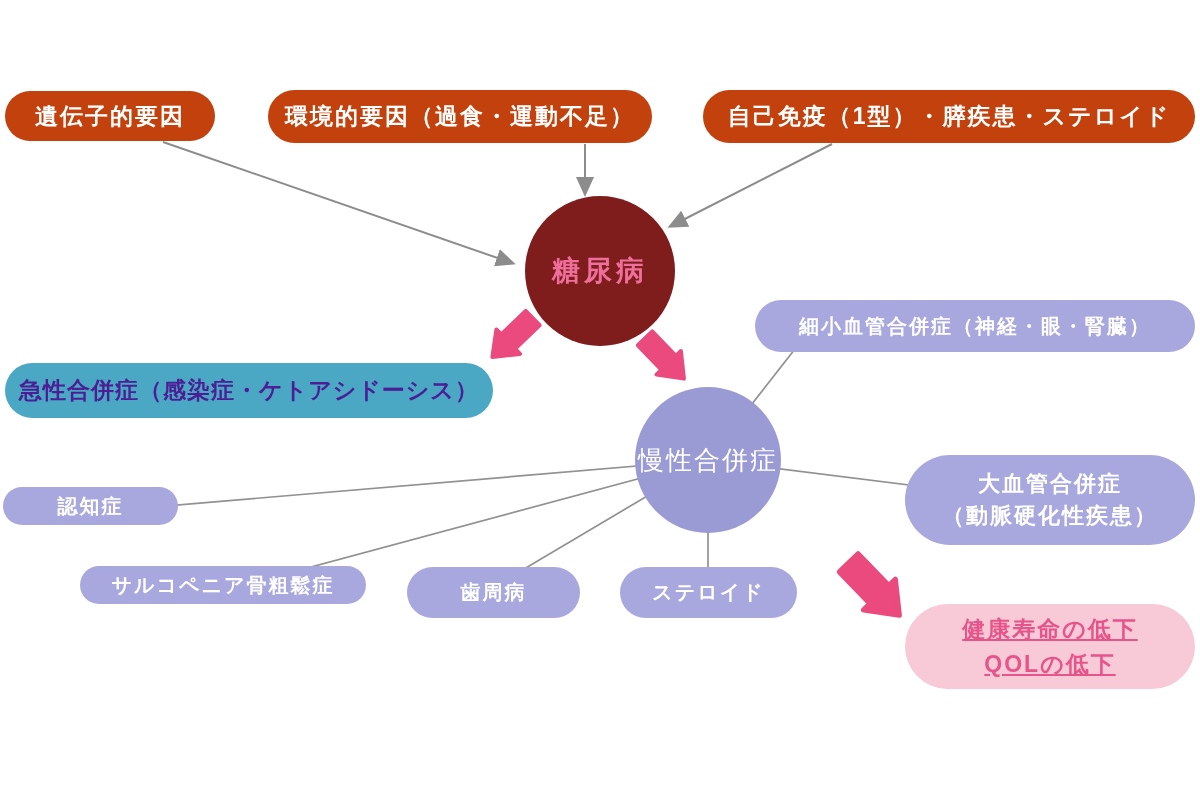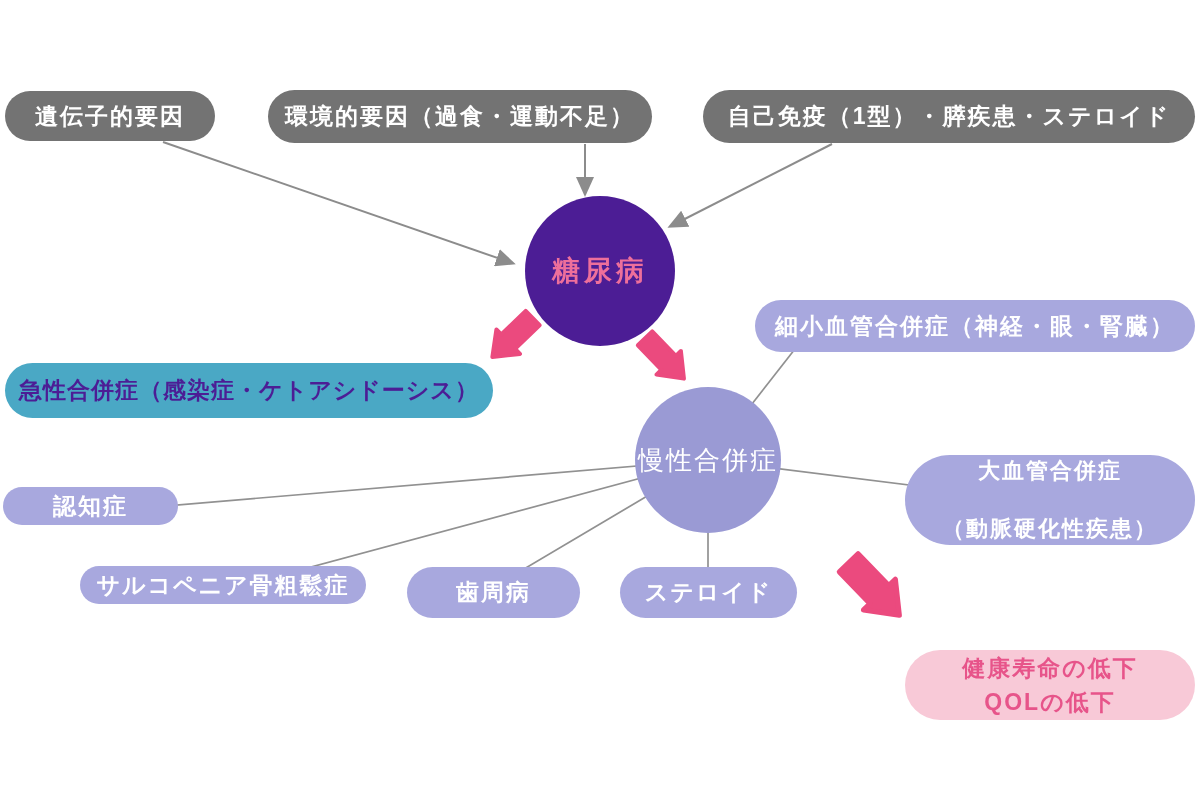--- a/index.html
+++ b/index.html
@@ -8,25 +8,25 @@
     font-family:"Liberation Sans","DejaVu Sans",sans-serif;
   }
   .layer{position:absolute;left:0;top:0;z-index:0;}
   .node{
     position:absolute;z-index:1;display:flex;flex-direction:column;
     align-items:center;justify-content:center;text-align:center;
     box-sizing:border-box;
   }
   .pill{border-radius:999px;}
   .circle{border-radius:50%;}
-  .green{background:#737373;color:#ffffff;font-size:23px;font-weight:700;letter-spacing:2px;}
+  .green{background:#c2410c;color:#ffffff;font-size:23px;font-weight:700;letter-spacing:2px;}
   .teal{background:#4aa8c5;color:#4c1d95;font-size:23px;font-weight:700;letter-spacing:1px;}
-  .purple{background:#a8a8de;color:#ffffff;font-size:23px;font-weight:700;letter-spacing:2px;}
+  .purple{background:#a8a8de;color:#ffffff;font-size:20px;font-weight:700;letter-spacing:2px;}
   .purple-circle{background:#9a9ad4;color:#ffffff;font-size:26px;font-weight:400;letter-spacing:2px;}
-  .pink-circle{background:#4c1d95;color:#ee6f9b;font-size:28px;font-weight:700;letter-spacing:4px;}
+  .pink-circle{background:#7f1d1d;color:#ee6f9b;font-size:28px;font-weight:700;letter-spacing:4px;}
   .pink-pill{background:#f8c9d7;color:#e7548a;font-size:23px;font-weight:700;letter-spacing:2px;line-height:1.5;}
   .two-line{line-height:1.45;}
 </style>
 </head>
 <body>
 
 <div class="stage">
 
   <svg class="layer" width="1200" height="800" viewBox="0 0 1200 800">
     <defs>
@@ -78,39 +78,39 @@
   </div>
 
   <div class="node circle purple-circle" style="left:635px;top:387px;width:146px;height:146px;">
     <span>慢性合併症</span>
   </div>
 
   <div class="node pill purple" style="left:755px;top:300px;width:440px;height:52px;">
     <span>細小血管合併症（神経・眼・腎臓）</span>
   </div>
 
-  <div class="node pill purple two-line" style="left:905px;top:455px;width:290px;height:90px;font-size:22px;justify-content:space-between;">
+  <div class="node pill purple two-line" style="left:905px;top:455px;width:290px;height:90px;font-size:22px;">
     <span>大血管合併症</span>
     <span>（動脈硬化性疾患）</span>
   </div>
 
   <div class="node pill purple" style="left:3px;top:487px;width:175px;height:38px;">
     <span>認知症</span>
   </div>
 
   <div class="node pill purple" style="left:80px;top:566px;width:286px;height:38px;">
     <span>サルコペニア骨粗鬆症</span>
   </div>
 
   <div class="node pill purple" style="left:407px;top:567px;width:173px;height:51px;">
     <span>歯周病</span>
   </div>
 
   <div class="node pill purple" style="left:620px;top:567px;width:177px;height:51px;">
     <span>ステロイド</span>
   </div>
 
-  <div class="node pill pink-pill" style="left:905px;top:650px;width:290px;height:70px;">
+  <div class="node pill pink-pill" style="left:905px;top:604px;width:290px;height:85px;text-decoration:underline;">
     <span>健康寿命の低下</span>
     <span>QOLの低下</span>
   </div>
 
 </div>
 
 </body></html>

